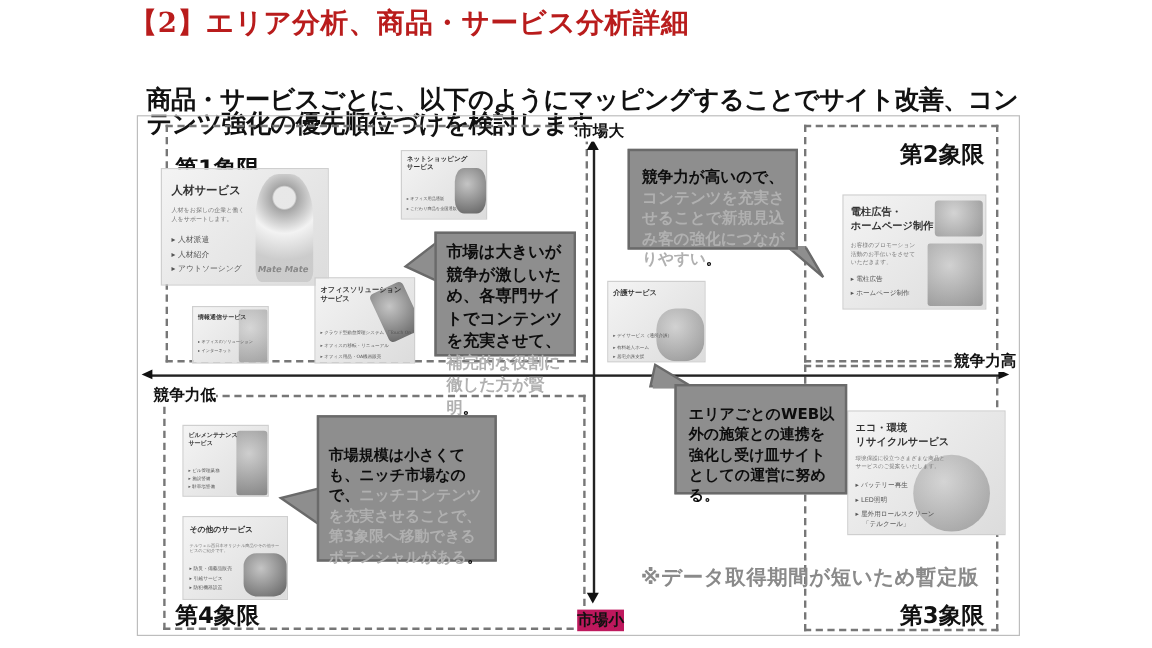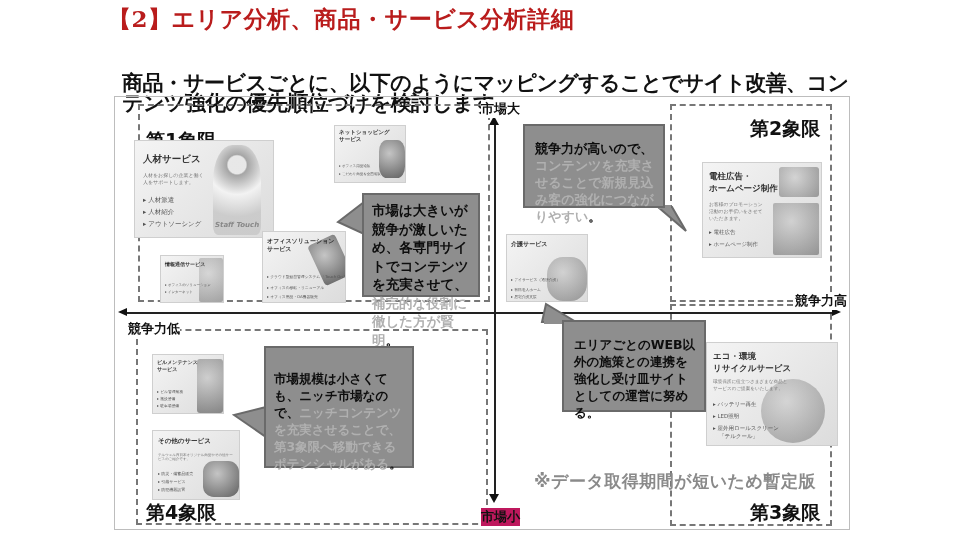--- a/index.html
+++ b/index.html
@@ -67,21 +67,21 @@
 <div class="abs axis-label" style="left:795px;top:292px;background:#fff;">競争力高</div>
 
 <div class="abs card" style="left:134px;top:140px;width:140px;height:98px;">
   <div class="img" style="left:78px;top:4px;width:48px;height:90px;border-radius:40% 40% 10% 10%;background:radial-gradient(circle at 50% 22%, #e8e8e8 12%, #9a9a9a 14%, #f5f5f5 40%, #c8c8c8 70%);"></div>
   <div class="abs ctitle" style="left:8px;top:12px;font-size:9.5px;">人材サービス</div>
   <div class="abs cdesc" style="left:8px;top:31px;font-size:5px;">人材をお探しの企業と働く</div>
   <div class="abs cdesc" style="left:8px;top:38px;font-size:5px;">人をサポートします。</div>
   <div class="abs citem" style="left:8px;top:55px;font-size:6.5px;">▸ <span>人材派遣</span></div>
   <div class="abs citem" style="left:8px;top:67px;font-size:6.5px;">▸ <span>人材紹介</span></div>
   <div class="abs citem" style="left:8px;top:79px;font-size:6.5px;">▸ <span>アウトソーシング</span></div>
-  <div class="abs" style="left:80px;top:80px;font-size:7px;font-weight:bold;color:#888;font-style:italic;white-space:nowrap;">Staff Touch</div>
+  <div class="abs" style="left:80px;top:80px;font-size:7px;font-weight:bold;color:#888;font-style:italic;white-space:nowrap;">Mate Mate</div>
 </div>
 
 <div class="abs card" style="left:334px;top:125px;width:72px;height:58px;">
   <div class="img" style="left:44px;top:14px;width:26px;height:38px;border-radius:30%;"></div>
   <div class="abs ctitle" style="left:4px;top:3px;font-size:5.5px;">ネットショッピング</div>
   <div class="abs ctitle" style="left:4px;top:10px;font-size:5.5px;">サービス</div>
   <div class="abs citem" style="left:4px;top:38px;font-size:3.5px;">▸ <span>オフィス用品通販</span></div>
   <div class="abs citem" style="left:4px;top:46px;font-size:3.5px;">▸ <span>こだわり商品を全国通販</span></div>
 </div>
 

